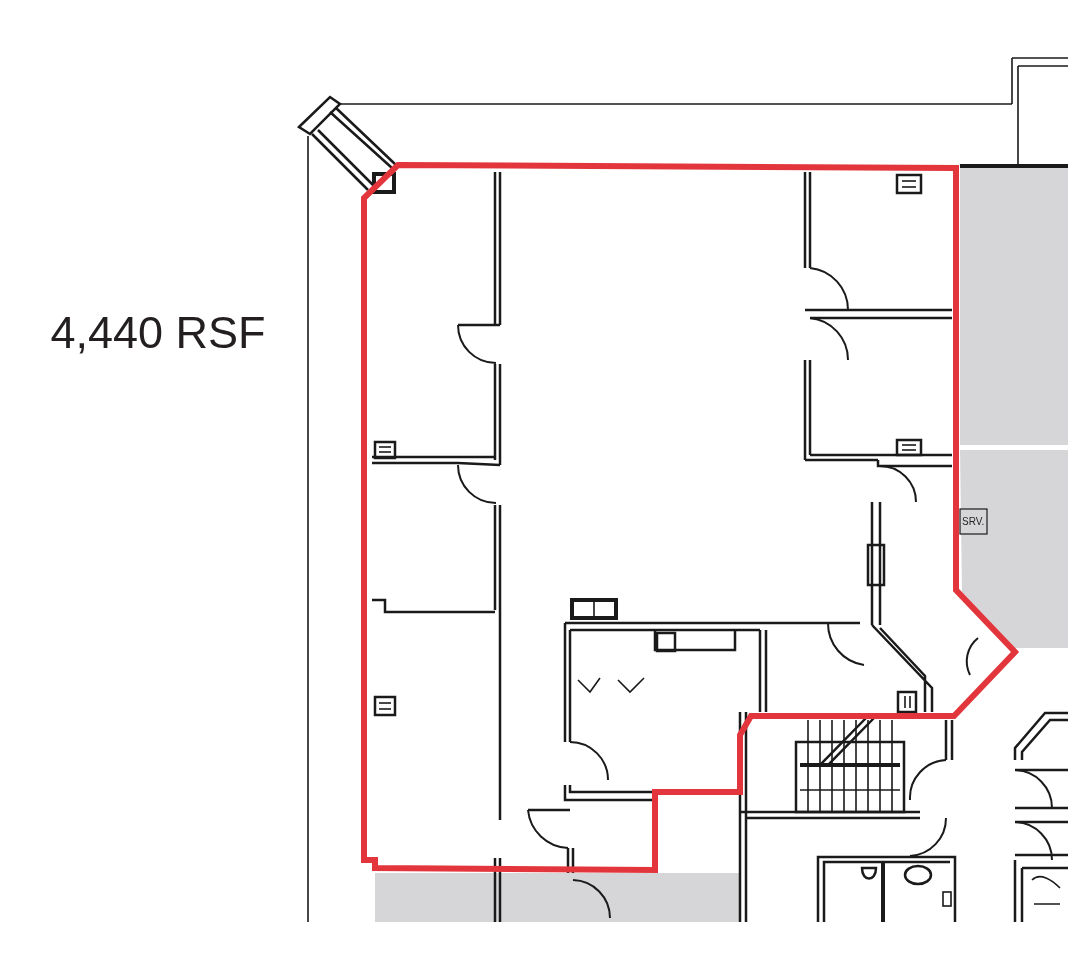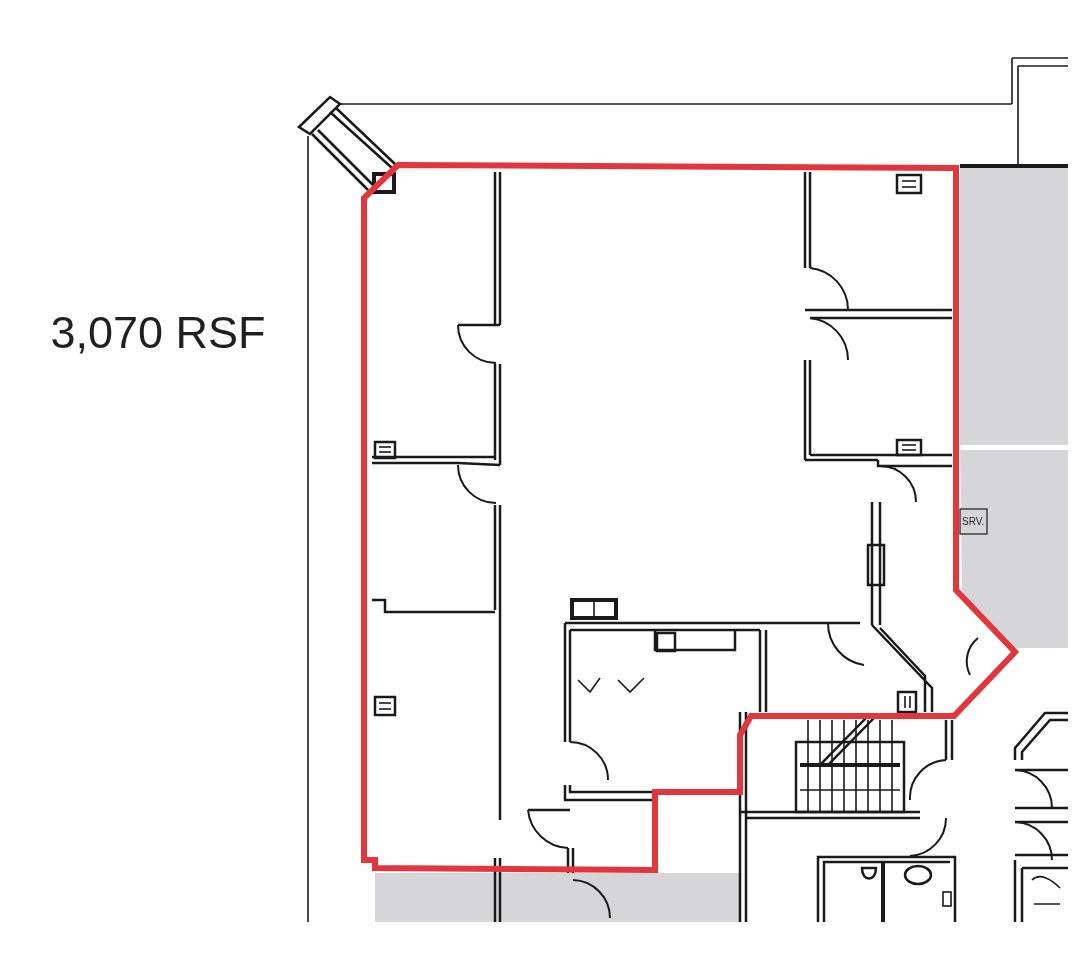--- a/index.html
+++ b/index.html
@@ -13,21 +13,21 @@
   .wk { fill: none; stroke: #1a1a1a; stroke-width: 4; }
   .gray { fill: #d6d6d8; stroke: none; }
   .red { fill: none; stroke: #e3363c; stroke-width: 6; stroke-linejoin: miter; }
   .door { fill: none; stroke: #1a1a1a; stroke-width: 2; }
   .srv-text { font-family: "Liberation Sans", sans-serif; font-size: 10px; fill: #231f20; }
 </style>
 </head>
 <body>
 
 <div class="label-block">
-  <div class="label-area">3,070 RSF</div>
+  <div class="label-area">4,440 RSF</div>
 </div>
 
 <svg class="plan" width="1087" height="959" viewBox="0 0 1087 959">
 
   <g>
     <path class="gray" d="M960 168 L1068 168 L1068 445 L960 445 Z"></path>
     <path class="gray" d="M960 450 L1068 450 L1068 648 L1015 648 L962 592 Z"></path>
     <path class="gray" d="M375 873 L740 873 L740 922 L375 922 Z"></path>
   </g>
 

